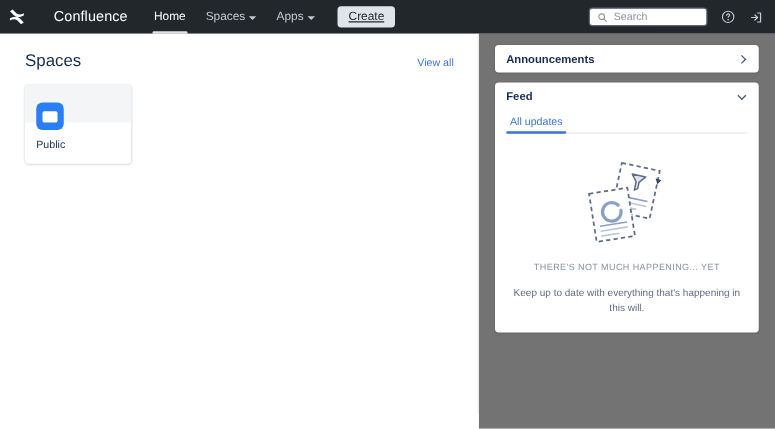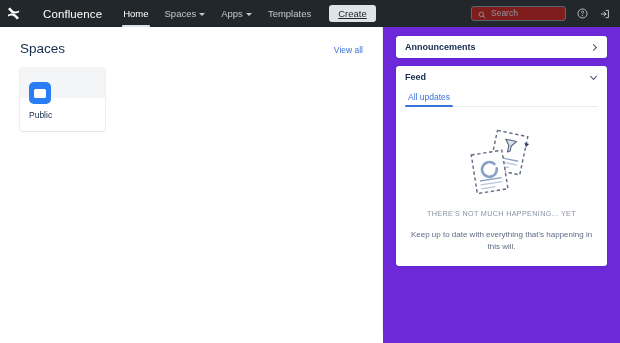--- a/index.html
+++ b/index.html
@@ -96,21 +96,21 @@
     margin-left: auto;
     display: flex;
     align-items: center;
     gap: 9px;
   }
   .search-box {
     width: 95px;
     height: 15px;
     border: 1px solid #596773;
     border-radius: 3px;
-    background: #7f1d1d;
+    background: #ffffff;
     display: flex;
     align-items: center;
     padding: 0 6px;
     gap: 5px;
     box-sizing: border-box;
   }
   .search-placeholder {
     color: #8c959f;
     font-size: 8.5px;
     line-height: 1;
@@ -204,21 +204,21 @@
     top: 42px;
     font-size: 8.5px;
     color: #172b4d;
   }
 
   
   .rail {
     flex: 1;
     box-sizing: border-box;
     padding: 9px 13px 0 13px;
-    background: #6d28d9;
+    background: #737373;
   }
   .panel {
     background: #ffffff;
     border-radius: 3px;
     box-shadow: 0 0 0 1px rgba(23,43,77,.06), 0 1px 2px rgba(23,43,77,.08);
     margin-bottom: 8px;
   }
   .panel-head {
     height: 22px;
     display: flex;
@@ -316,23 +316,20 @@
       <span>Home</span>
     </div>
     <div class="nav-item">
       <span>Spaces</span>
       <span class="caret"></span>
     </div>
     <div class="nav-item">
       <span>Apps</span>
       <span class="caret"></span>
     </div>
-    <div class="nav-item">
-      <span>Templates</span>
-    </div>
     <div class="create-btn">Create</div>
   </div>
 
   <div class="nav-right">
     <div class="search-box">
       <span>
         <svg width="8" height="8" viewBox="0 0 12 12" aria-hidden="true">
           <circle cx="5" cy="5" r="3.4" fill="none" stroke="#8c959f" stroke-width="1.3"></circle>
           <line x1="7.6" y1="7.6" x2="10.6" y2="10.6" stroke="#8c959f" stroke-width="1.3" stroke-linecap="round"></line>
         </svg>

